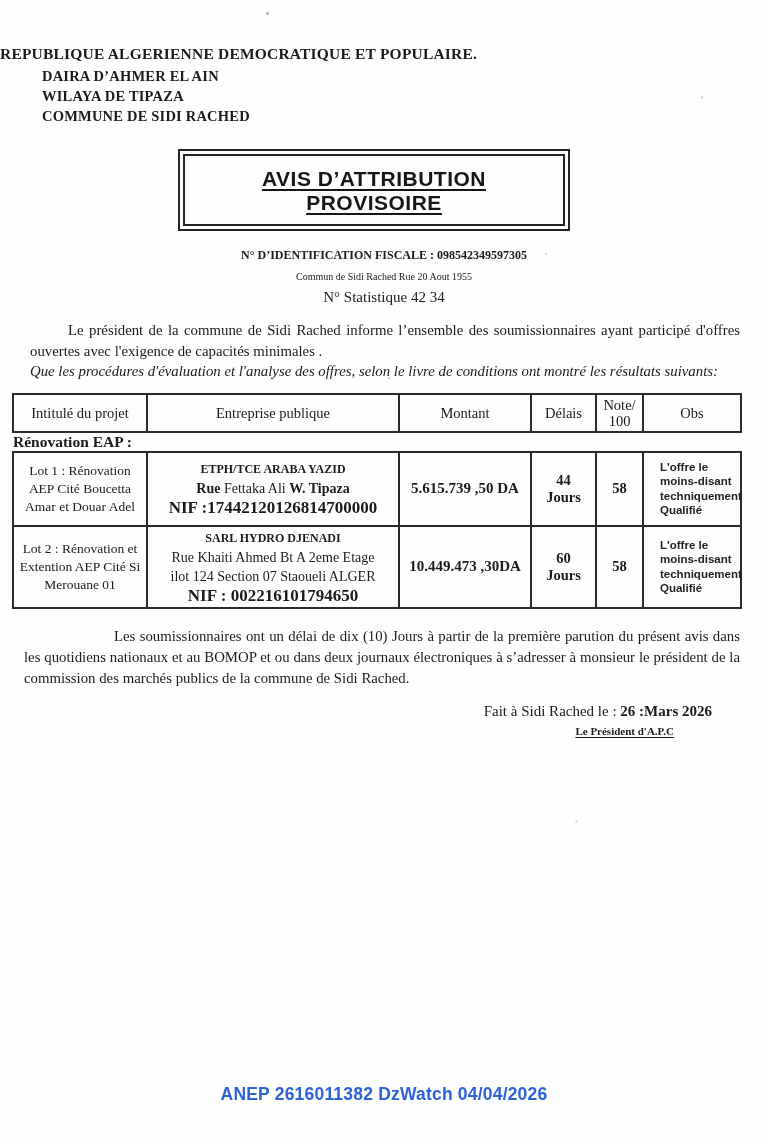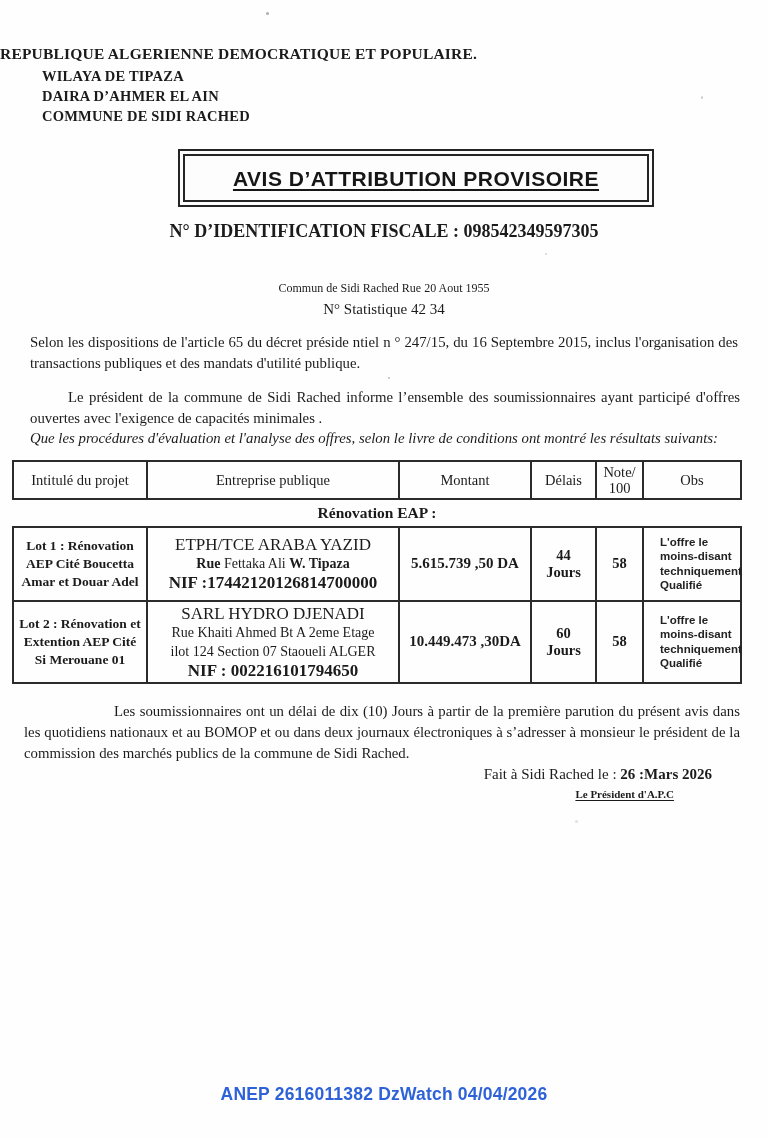--- a/index.html
+++ b/index.html
@@ -14,83 +14,83 @@
   .hdr { padding-top: 44px; }
   .republic {
     font-weight: bold; font-size: 15.5px;
     line-height: 19px; letter-spacing: 0.2px; padding-right: 30px;
   }
   .org-lines { margin-left: 42px; margin-top: 3px; }
   .org-line { font-weight: bold; font-size: 14.5px; line-height: 20px; letter-spacing: 0.2px; }
 
   
   .title-box-outer {
-    width: 476px; margin: 23px auto 0 178px;
+    width: 392px; margin: 23px auto 0 178px;
     border: 2px solid #242424; padding: 3px;
     background: #fdfdfd;
   }
   .title-box-inner {
     border: 2px solid #242424; padding: 11px 10px 9px 10px; text-align: center;
   }
   .title-text {
     font-family: "Liberation Sans", sans-serif;
     font-weight: bold; font-size: 21px; letter-spacing: 0.5px;
     text-decoration: underline; text-underline-offset: 3px;
     color: #161616;
   }
 
   
   .fiscal { margin-top: 14px; text-align: center; }
-  .fiscal-nif { font-weight: bold; font-size: 18px; line-height: 21px; }
-  .fiscal-addr { font-size: 12px; line-height: 21px; margin-top: 36px; }
+  .fiscal-nif { font-weight: bold; font-size: 12px; line-height: 21px; }
+  .fiscal-addr { font-size: 10px; line-height: 21px; }
   .fiscal-stat { font-size: 15px; line-height: 20px; }
 
   
   .para { font-size: 14.8px; line-height: 21px; text-align: justify; }
   .p1 { margin: 13px 30px 0 30px; }
   .p2 { margin: 13px 28px 0 30px; line-height: 20.5px; }
   .p2a { text-indent: 38px; }
   .p2b { text-indent: 0; font-style: italic; }
   .p3 { margin: 17px 28px 0 24px; text-indent: 90px; }
 
   
   table.award {
     margin: 11px 12px 0 12px; width: 728px;
     border-collapse: collapse; table-layout: fixed;
   }
   table.award th, table.award td { border: 2px solid #2b2b2b; }
   table.award th {
     font-weight: normal; font-size: 14.5px; text-align: center;
     height: 38px; vertical-align: middle; line-height: 16px;
   }
-  tr.section-row td { border: none; height: 28px; text-align: center; vertical-align: middle; }
+  tr.section-row td { border: none; height: 20px; text-align: left; vertical-align: middle; }
   .section-title { font-weight: bold; font-size: 15.5px; }
   td.c-project {
-    font-weight: bold; font-size: 13.5px; text-align: center;
+    font-weight: normal; font-size: 13.5px; text-align: center;
     vertical-align: middle; line-height: 18px; padding: 2px 3px;
   }
   td.c-company { text-align: center; vertical-align: middle; line-height: 19px; padding: 2px 2px; }
-  .co-name { font-weight: normal; font-size: 17px; }
+  .co-name { font-weight: bold; font-size: 12px; }
   .co-addr { font-size: 14px; }
   .co-addr b { font-size: 14px; }
   .co-nif { font-weight: bold; font-size: 17px; }
   td.c-montant { font-weight: bold; font-size: 15px; text-align: center; vertical-align: middle; }
   td.c-delais, td.c-note { font-weight: bold; font-size: 14.5px; text-align: center; vertical-align: middle; }
   .preline { white-space: pre-line; }
   td.c-obs {
     font-family: "Liberation Sans", sans-serif;
     font-weight: bold; font-size: 11.5px; line-height: 14.5px;
     text-align: left; vertical-align: middle; padding: 4px 4px 4px 16px;
     white-space: pre-line; color: #222;
   }
   tr.row-1 td { height: 74px; }
   tr.row-2 td { height: 80px; }
 
   
-  .sig-block { margin-right: 56px; text-align: right; }
+  .sig-block { margin-top: 12px; margin-right: 56px; text-align: right; }
   .fait-line { font-size: 15px; line-height: 20px; }
   .fait-date { font-weight: bold; }
   .president-line {
     font-weight: bold; font-size: 11px; line-height: 21px;
     text-decoration: underline; text-underline-offset: 2px;
     margin-right: 38px;
   }
 
   
   .anep {
@@ -109,39 +109,38 @@
   .sp5 { left: 545px; top: 253px; width: 2px; height: 2px; opacity: .3; }
 </style>
 </head>
 <body>
 
 <div class="page">
 
   <div class="hdr">
     <div class="republic">REPUBLIQUE ALGERIENNE DEMOCRATIQUE ET POPULAIRE.</div>
     <div class="org-lines">
+      <div class="org-line">DAIRA D’AHMER EL AIN</div>
       <div class="org-line">WILAYA DE TIPAZA</div>
-      <div class="org-line">DAIRA D’AHMER EL AIN</div>
       <div class="org-line">COMMUNE DE SIDI RACHED</div>
     </div>
   </div>
 
   <div class="title-box-outer">
     <div class="title-box-inner">
       <span class="title-text">AVIS D’ATTRIBUTION PROVISOIRE</span>
     </div>
   </div>
 
   <div class="fiscal">
     <div class="fiscal-nif">N° D’IDENTIFICATION FISCALE : 098542349597305</div>
     <div class="fiscal-addr">Commun de Sidi Rached Rue 20 Aout 1955</div>
     <div class="fiscal-stat">N° Statistique 42 34</div>
   </div>
 
-  <div class="para p1">Selon les dispositions de l'article 65 du décret préside ntiel n ° 247/15, du 16 Septembre 2015, inclus l'organisation des transactions publiques et des mandats d'utilité publique.</div>
 
   <div class="para p2">
     <div class="p2a">Le président de la commune de Sidi Rached informe l’ensemble des soumissionnaires ayant participé  d'offres ouvertes avec l'exigence de capacités minimales .</div>
     <div class="p2b">Que les procédures d'évaluation et l'analyse des offres, selon le livre de conditions ont montré les résultats suivants:</div>
   </div>
 
   <table class="award">
     <colgroup>
       <col style="width:134px">
         <col style="width:252px">

